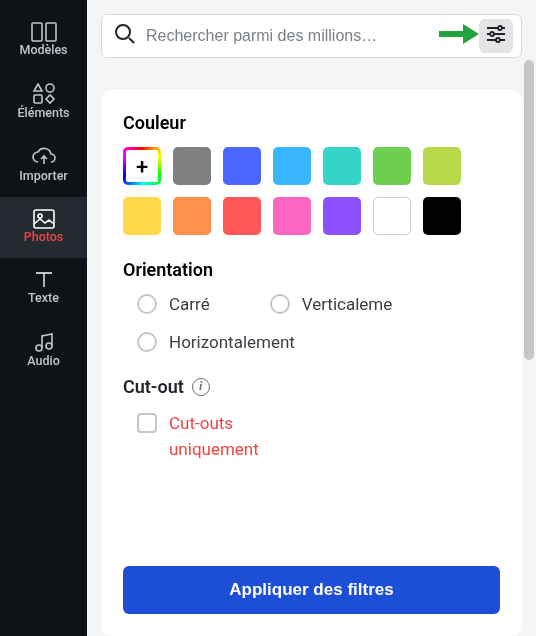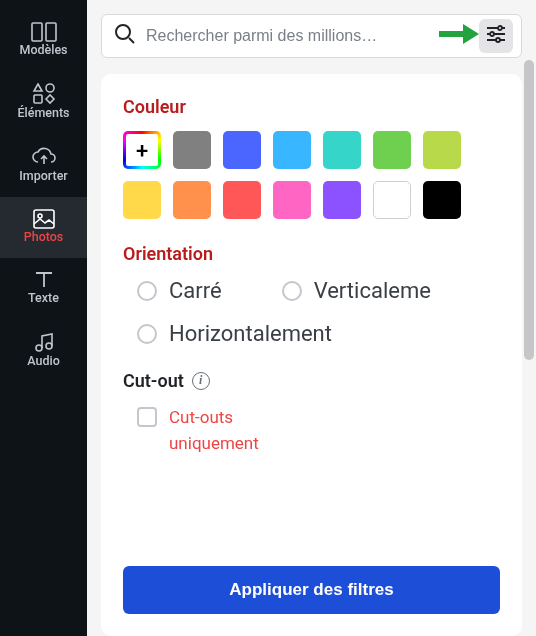--- a/index.html
+++ b/index.html
@@ -39,21 +39,21 @@
   .main {
     flex: 1;
     display: flex;
     flex-direction: column;
     background: #f5f5f6;
     position: relative;
   }
   .search-row {
     display: flex;
     align-items: center;
-    margin: 14px 14px 0 14px;
+    margin: 14px 14px 16px 14px;
     gap: 8px;
   }
   .search-box {
     flex: 1;
     height: 44px;
     border: 1px solid #d9d9dc;
     border-radius: 6px;
     background: #fff;
     display: flex;
     align-items: center;
@@ -93,21 +93,21 @@
     border-radius: 10px;
     padding: 22px 22px 22px 22px;
     flex: 1;
     display: flex;
     flex-direction: column;
     overflow: hidden;
   }
   .section-title {
     font-size: 18px;
     font-weight: 600;
-    color: #b91c1c;
+    color: #000000;
     margin-bottom: 14px;
   }
   .swatches {
     display: flex;
     flex-wrap: wrap;
     gap: 12px;
     margin-bottom: 24px;
   }
   .swatch {
     width: 38px;
@@ -135,21 +135,21 @@
     display: flex;
     flex-wrap: wrap;
     gap: 18px 60px;
     margin-bottom: 24px;
     padding-left: 14px;
   }
   .radio-opt {
     display: flex;
     align-items: center;
     gap: 12px;
-    font-size: 22px;
+    font-size: 17px;
     color: #3a3f45;
     cursor: pointer;
   }
   .radio-opt .circle {
     width: 20px;
     height: 20px;
     border: 2px solid #c3c6cb;
     border-radius: 50%;
     flex-shrink: 0;
   }

